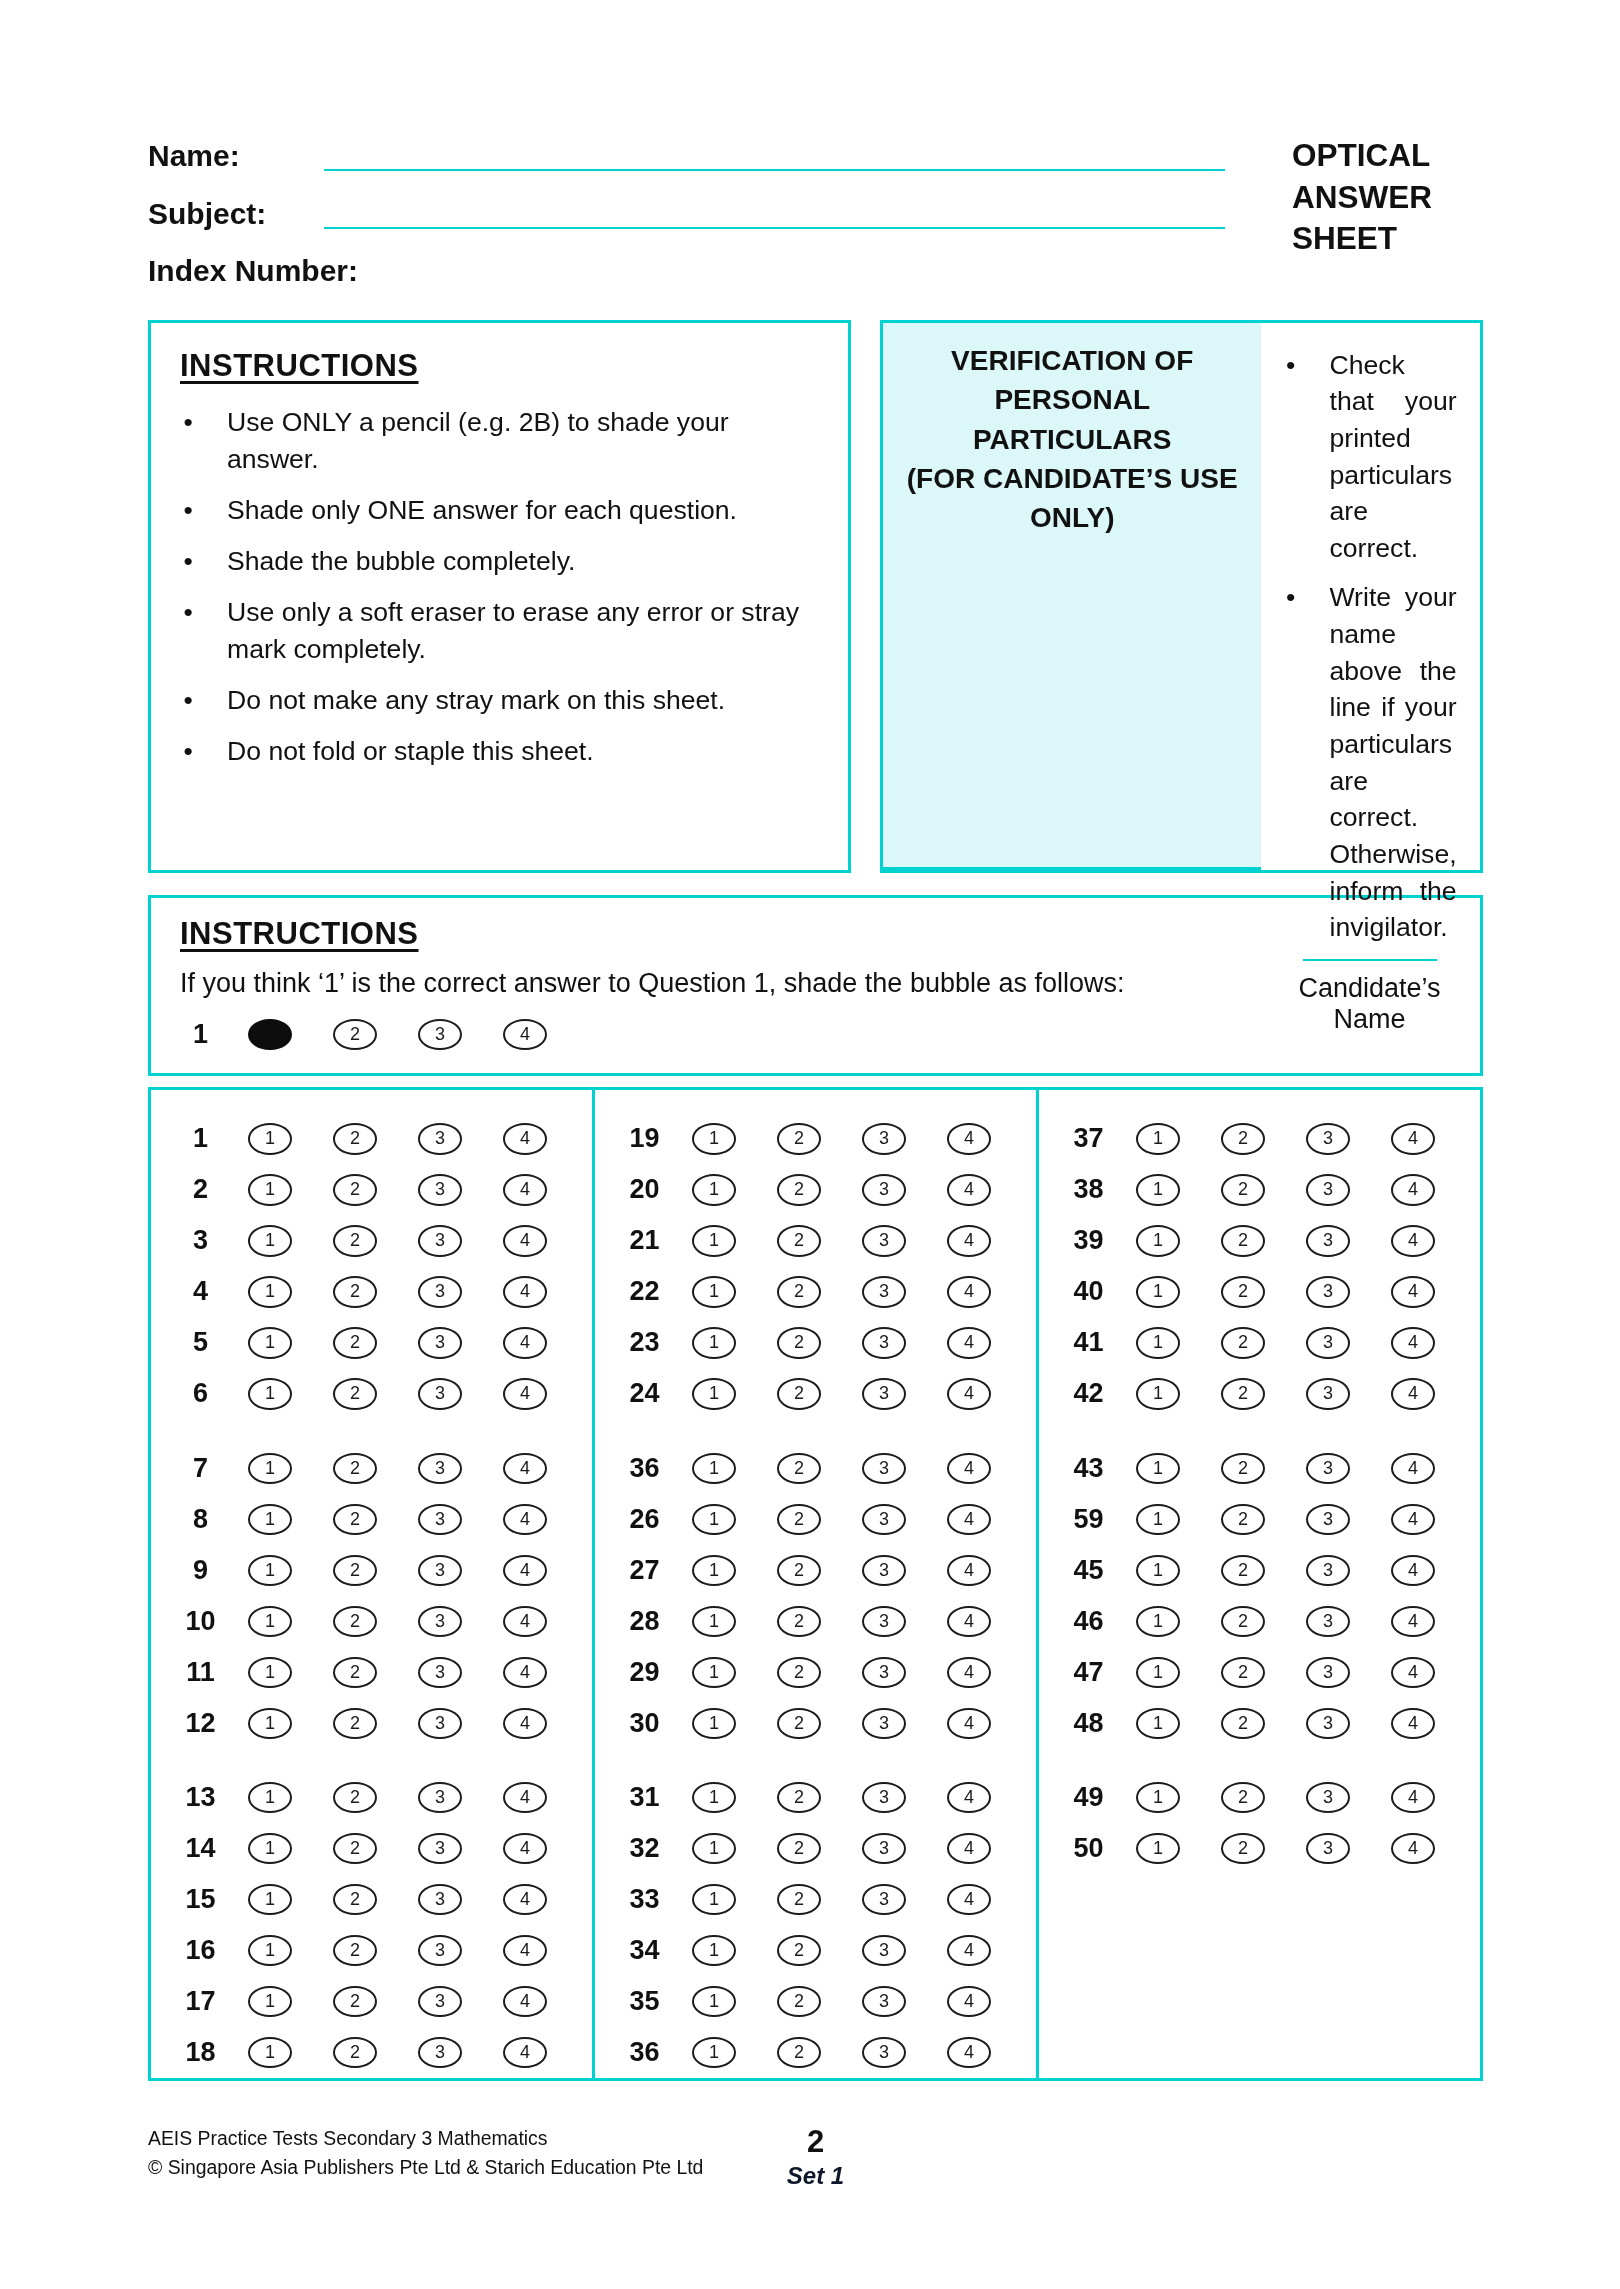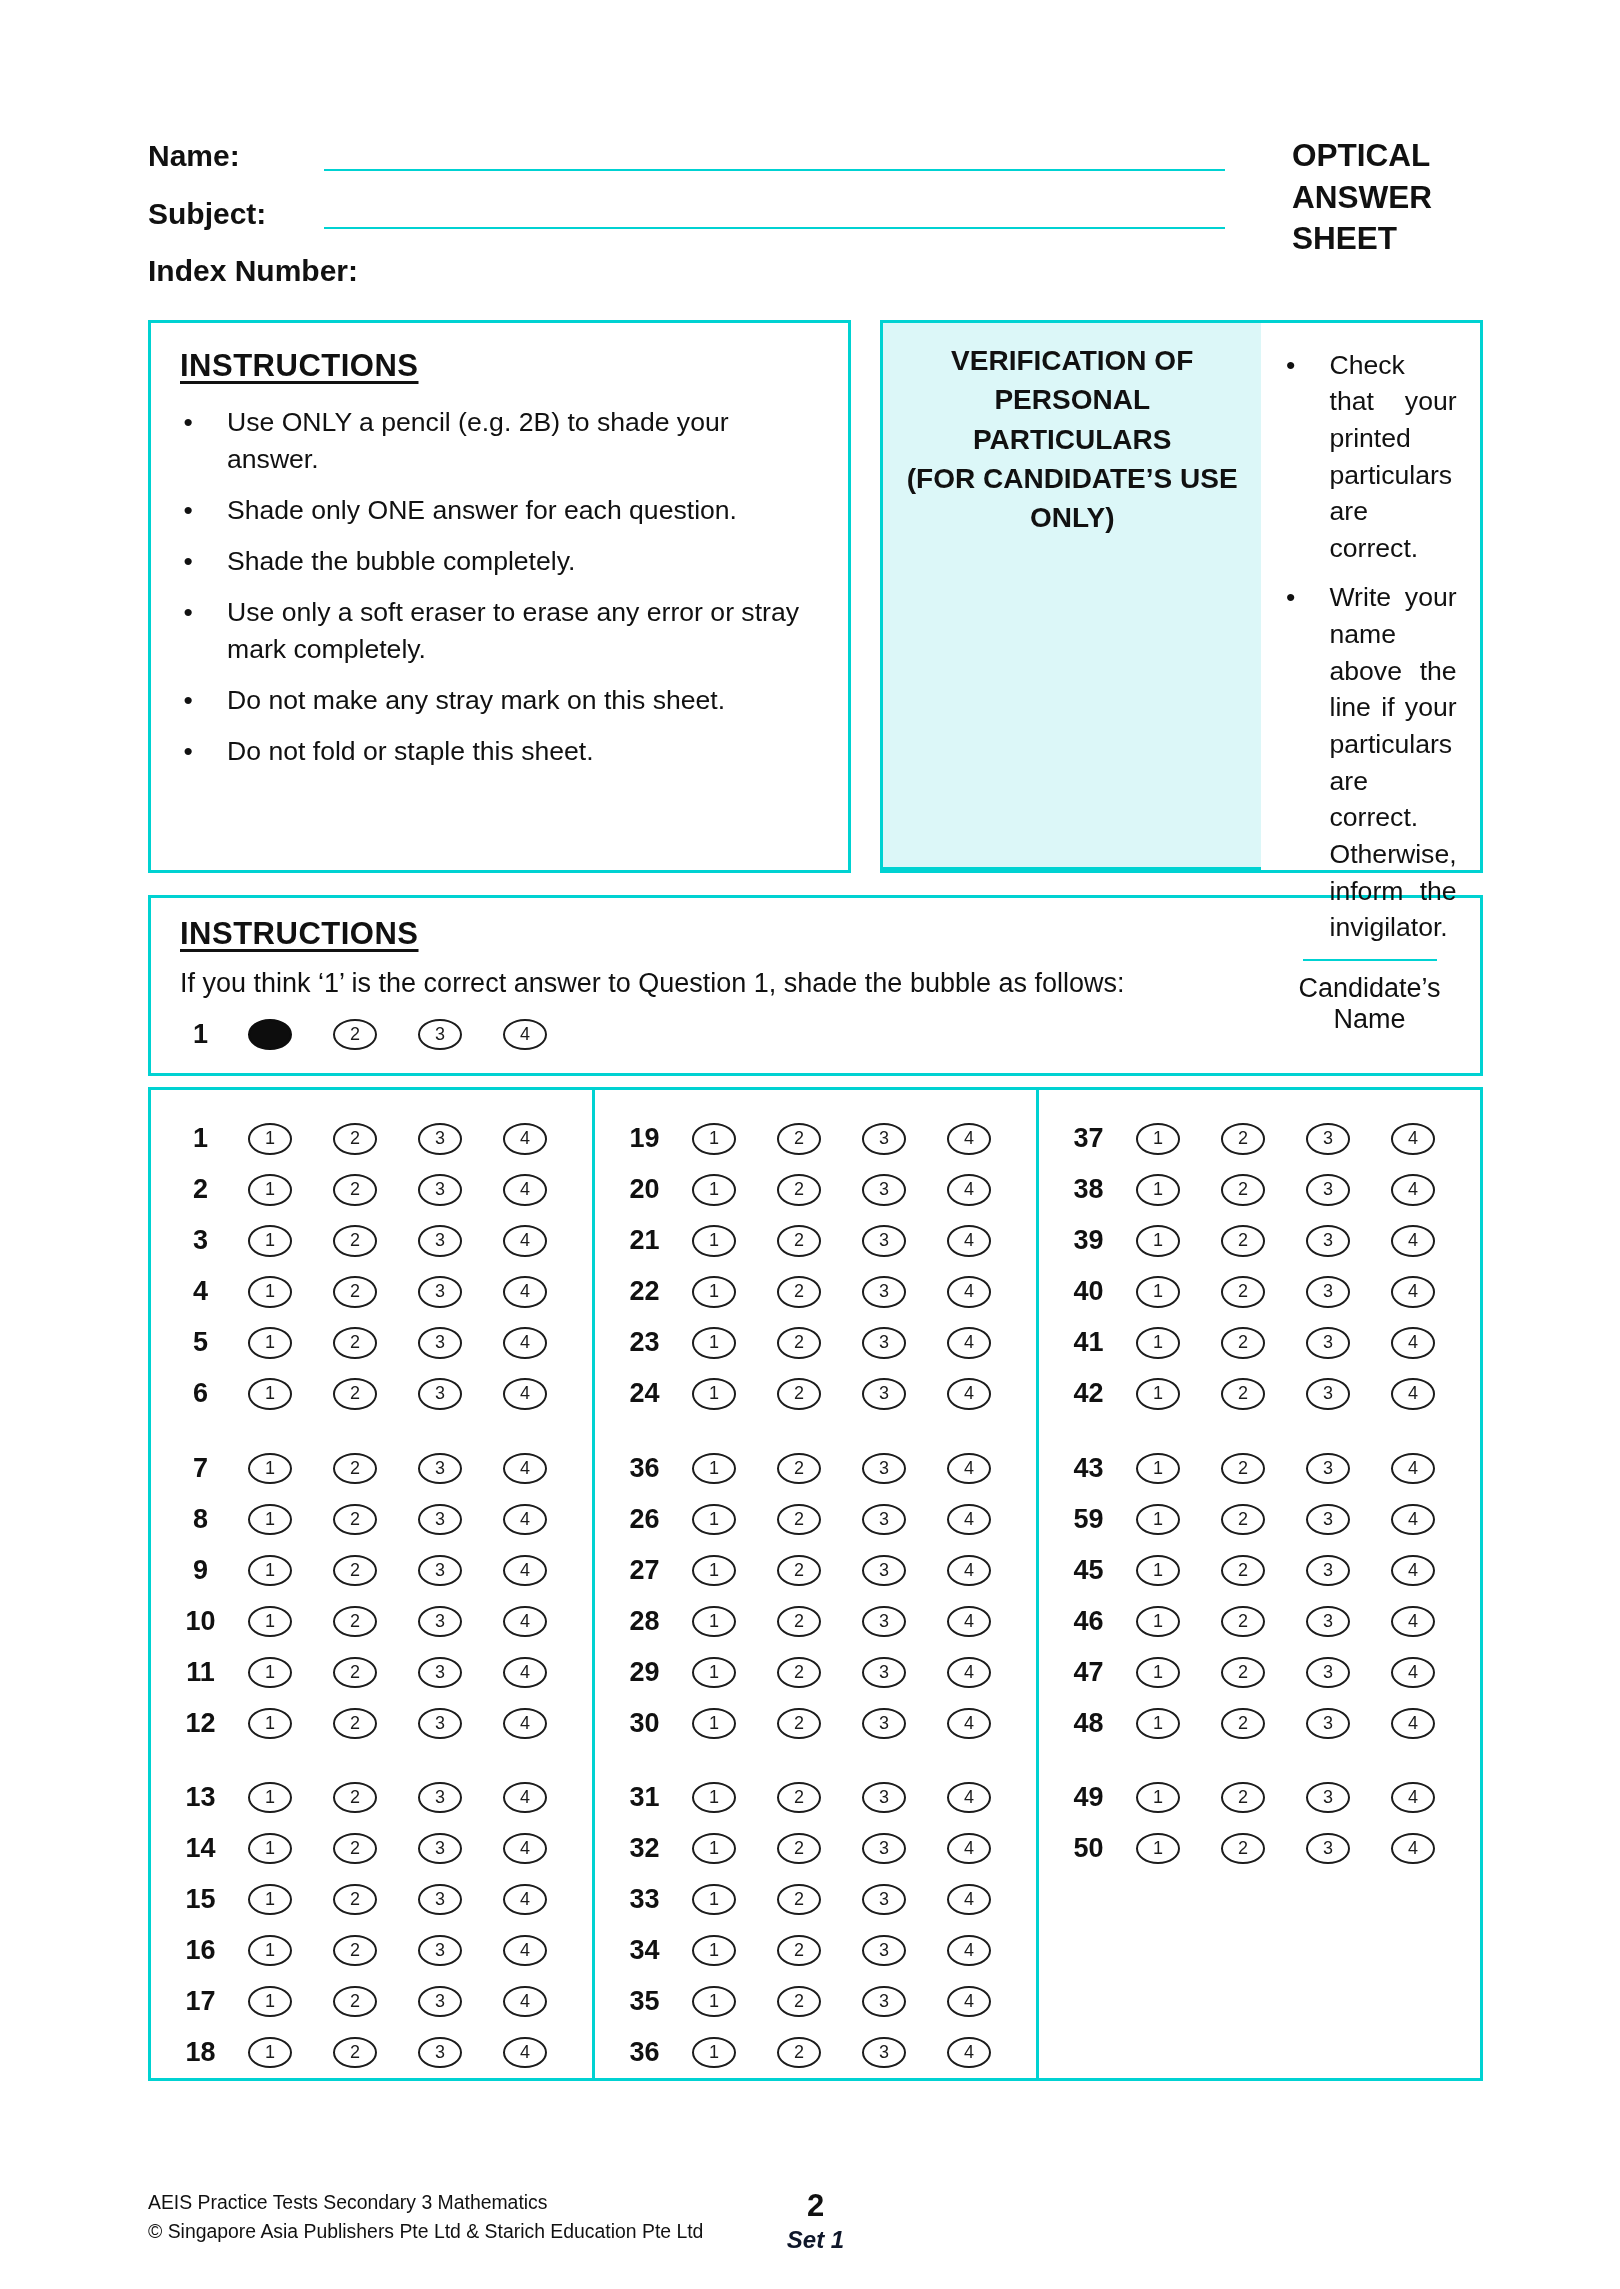--- a/index.html
+++ b/index.html
@@ -89,21 +89,21 @@
   .bubble {
     width: 44px; height: 31.5px; flex: none;
     border: 2.7px solid #1c1c1c; border-radius: 50%;
     display: flex; align-items: center; justify-content: center;
     font-size: 18px; color: #1c1c1c;
     background: #ffffff;
   }
   .bubble.filled { background: #0d0d0d; border-color: #0d0d0d; }
 
   
-  .footer { display: flex; align-items: flex-start; margin-top: 107px; }
+  .footer { display: flex; align-items: flex-start; margin-top: 43px; }
   .footer-left { flex: 1; font-size: 19.4px; line-height: 1.5; }
   .footer-center { width: 126px; text-align: center; }
   .footer-right { flex: 1; }
   .page-number { font-weight: bold; font-size: 31px; }
   .set-label { font-weight: bold; font-style: italic; font-size: 24px; color: #0f172a; margin-top: 1.8px; }
 </style>
 </head>
 <body>
 
 <div class="page">

